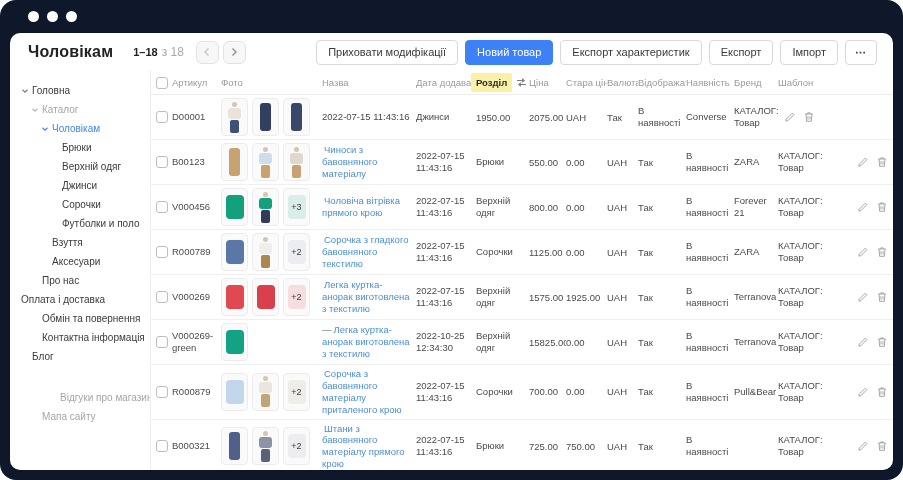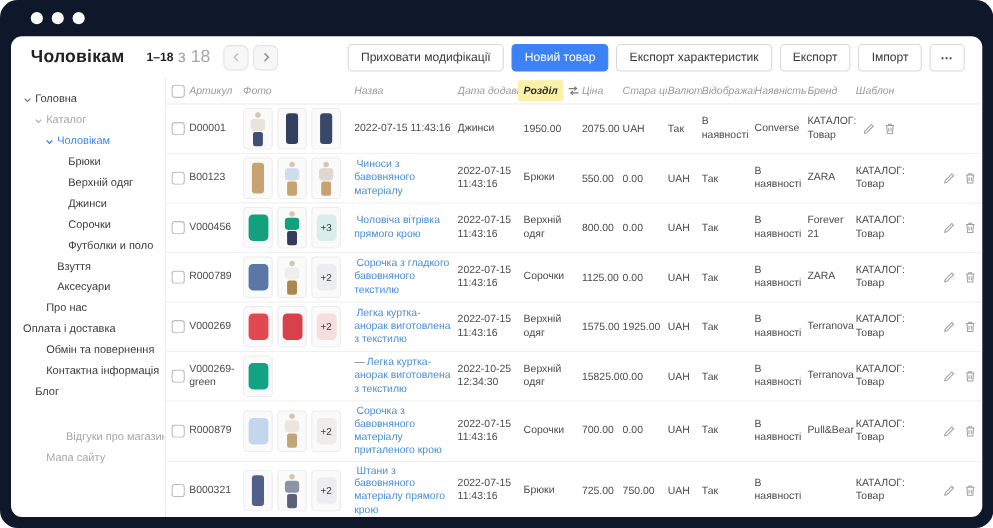--- a/index.html
+++ b/index.html
@@ -7,21 +7,21 @@
   .frame { position:absolute; inset:0; width:903px; height:480px; background:#0f172a; border-radius:16px; overflow:hidden; }
   .window-dots { position:absolute; top:11px; left:28px; display:flex; gap:8px; }
   .dot { width:11px; height:11px; border-radius:50%; background:#fdfdfd; }
   .card { position:absolute; left:10px; right:10px; top:33px; bottom:10px; background:#fff; border-radius:10px; overflow:hidden; display:flex; flex-direction:column; box-shadow:0 1px 3px rgba(0,0,0,0.05); }
 
   
   .topbar { height:38px; flex:0 0 38px; display:flex; align-items:center; padding:0 16px 0 18px; }
   .page-title { font-size:16px; font-weight:bold; color:#222; letter-spacing:.2px; }
   .pagination { display:flex; align-items:center; margin-left:20px; gap:4px; }
   .pg-range { font-size:11px; font-weight:bold; color:#222; }
-  .pg-of { font-size:16px; color:#a7a7a7; margin-right:8px; }
+  .pg-of { font-size:12px; color:#a7a7a7; margin-right:8px; }
   .pg-btn { width:23px; height:23px; border:1px solid #e3e3e3; background:#f7f7f7; border-radius:6px; display:flex; align-items:center; justify-content:center; cursor:pointer; }
   .pg-btn.prev { color:#c4c4c4; }
   .pg-btn.next { color:#8f8f8f; }
   .spacer { flex:1; }
   .actions { display:flex; gap:7px; }
   .btn { height:25px; padding:0 11px; font-size:11px; color:#3a3a3a; background:#fff; border:1px solid #d9d9d9; border-radius:4px; font-family:"Liberation Sans",sans-serif; cursor:pointer; white-space:nowrap; }
   .btn.primary { background:#3c82f6; border-color:#3c82f6; color:#fff; }
   .btn.more { padding:0 9px; font-weight:bold; letter-spacing:1px; }
 
   
@@ -31,21 +31,21 @@
   .nav-item .chev { margin-right:3px; color:#7b7b7b; flex:0 0 auto; visibility:hidden; }
   .nav-item.expanded .chev { visibility:visible; }
   .nav-item.muted { color:#a6a6a6; }
   .nav-item.muted .chev { color:#b5b5b5; }
   .nav-item.active { color:#4285f4; }
   .nav-item.active .chev { color:#4285f4; }
 
   
   .table { flex:1; border-left:1px solid #ededed; min-width:0; }
   .thead, .trow { display:grid; grid-template-columns:21px 49px 101px 94px 60px 53px 37px 41px 31px 48px 48px 44px 73px 43px; align-items:center; }
-  .thead { height:24px; border-bottom:1px solid #ececec;font-style:italic; }
+  .thead { height:24px; border-bottom:1px solid #ececec; }
   .cell { padding-right:6px; overflow:hidden; }
   .th { font-size:9.5px; color:#9b9b9b; white-space:nowrap; cursor:pointer; }
   .c-check { display:flex; justify-content:center; padding-right:0; }
   .cb { width:12px; height:12px; border:1.5px solid #bdbdbd; border-radius:3px; background:#fff; display:inline-block; cursor:pointer; }
   .c-sec { display:flex; align-items:center; overflow:visible; }
   .hl { background:#faf0a8; color:#2b2b2b; font-weight:bold; padding:4px 5px; border-radius:2px; margin-left:-5px; }
   .sort-ic { margin-left:4px; flex:0 0 auto; }
 
   .trow { min-height:41px; border-bottom:1px solid #f0f0f0; padding:3px 0; font-size:9.5px; color:#4a4a4a; }
   .sku { word-break:break-word; line-height:1.25; }

